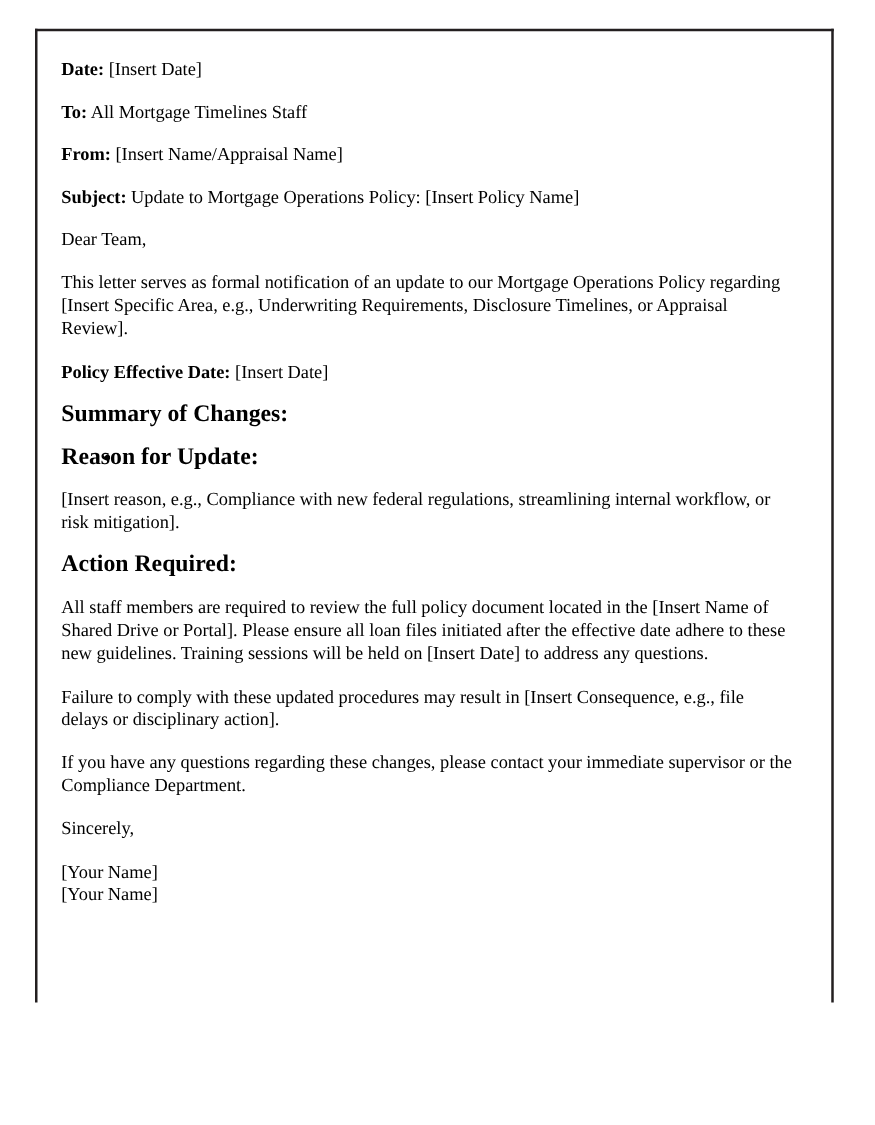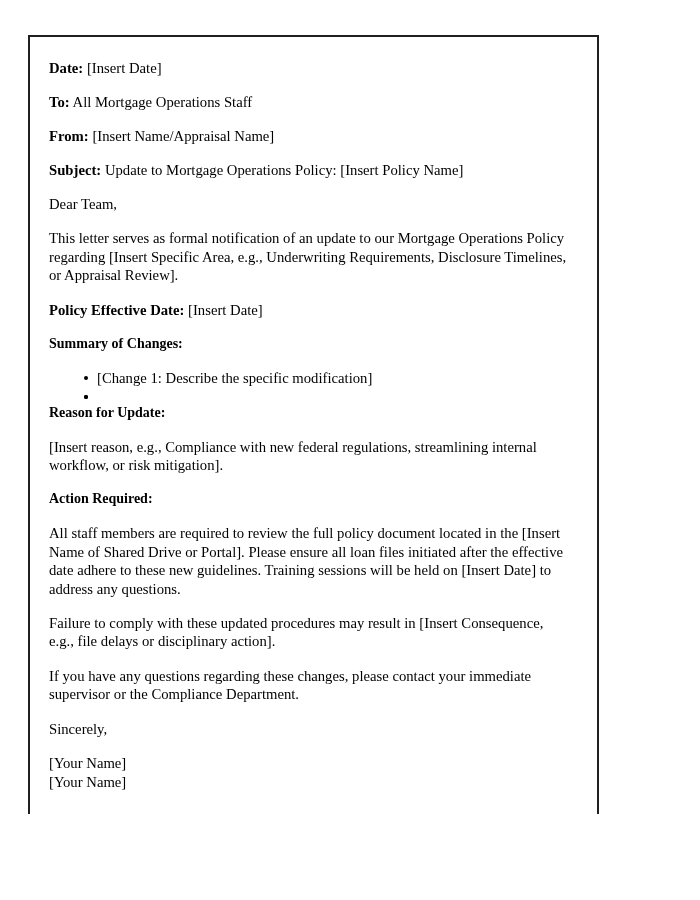--- a/index.html
+++ b/index.html
@@ -13,30 +13,29 @@
     overflow: hidden;
     font-family: "Liberation Serif", "DejaVu Serif", serif;
     color: #000000;
   }
 
   
   .page {
     position: absolute;
     left: 28px;
     top: 23px;
-    width: 571px;
+    width: 639px;
     height: 779px;
     box-sizing: border-box;
     background: #ffffff;
     border-top: 2px solid #231f20;
     border-left: 2px solid #231f20;
     border-right: 2px solid #231f20;
     border-bottom: none;
     overflow: hidden;
-    margin-top: 12px;
   }
 
   .page-inner {
     padding: 22px 30px 0 19px;
   }
 
   .doc-line {
     font-size: 14.7px;
     line-height: 18px;
     margin: 0 0 16px 0;
@@ -47,21 +46,21 @@
   }
 
   p.para {
     font-size: 14.7px;
     line-height: 18.4px;
     margin: 0 0 16px 0;
     text-align: left;
   }
 
   h2.heading {
-    font-size: 14px;
+    font-size: 19px;
     line-height: 18px;
     font-weight: bold;
     margin: 0 0 16px 0;
   }
 
   ul.changes {
     margin: 0 0 16px 0;
     padding-left: 48px;
     list-style: none;
   }
@@ -99,21 +98,21 @@
 <div class="page">
   <div class="page-inner">
 
     <div class="doc-line">
       <span class="lbl">Date:</span>
       <span>[Insert Date]</span>
     </div>
 
     <div class="doc-line">
       <span class="lbl">To:</span>
-      <span>All Mortgage Operations Staff</span>
+      <span>All Mortgage Timelines Staff</span>
     </div>
 
     <div class="doc-line">
       <span class="lbl">From:</span>
       <span>[Insert Name/Appraisal Name]</span>
     </div>
 
     <div class="doc-line">
       <span class="lbl">Subject:</span>
       <span>Update to Mortgage Operations Policy: [Insert Policy Name]</span>
@@ -126,21 +125,20 @@
     <div class="doc-line">
       <span class="lbl">Policy Effective Date:</span>
       <span>[Insert Date]</span>
     </div>
 
     <h2 class="heading">Summary of Changes:</h2>
 
     <ul class="changes">
       <li>
         <span class="bullet"></span>
-        <span>[Change 1: Describe the specific modification]</span>
       </li>
       <li>
         <span class="bullet"></span>
       </li>
       <li>
         <span class="bullet"></span>
       </li>
     </ul>
 
     <h2 class="heading">Reason for Update:</h2>

